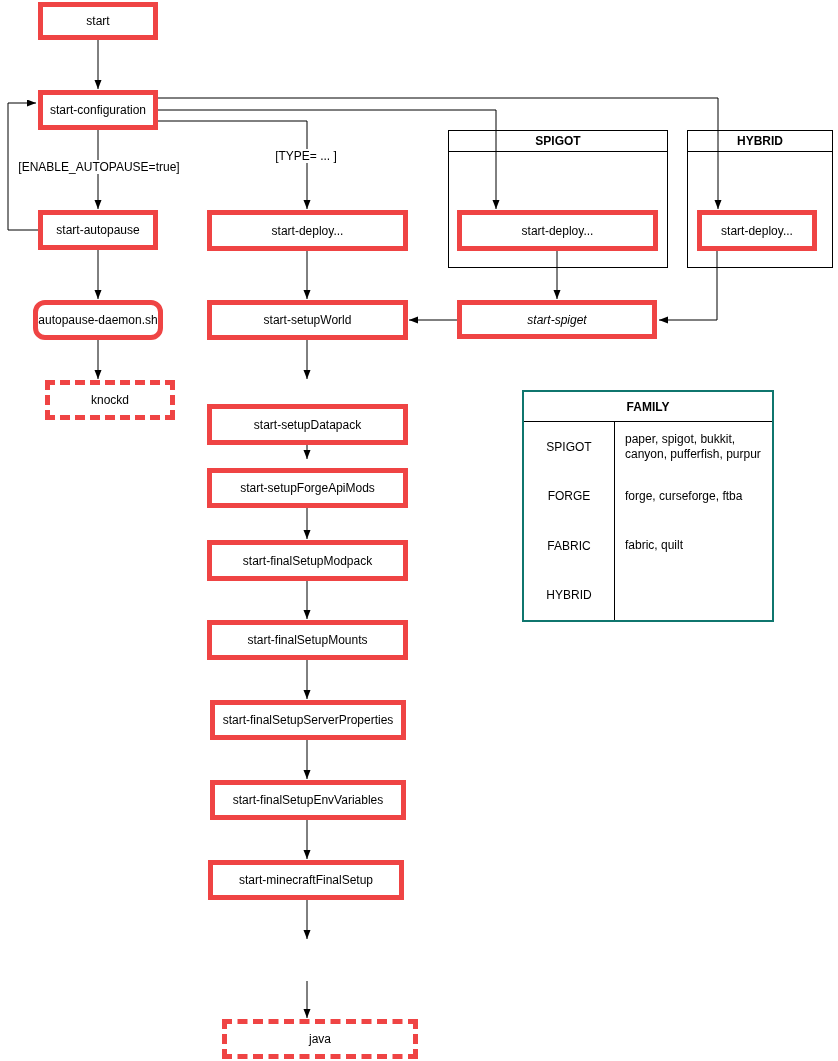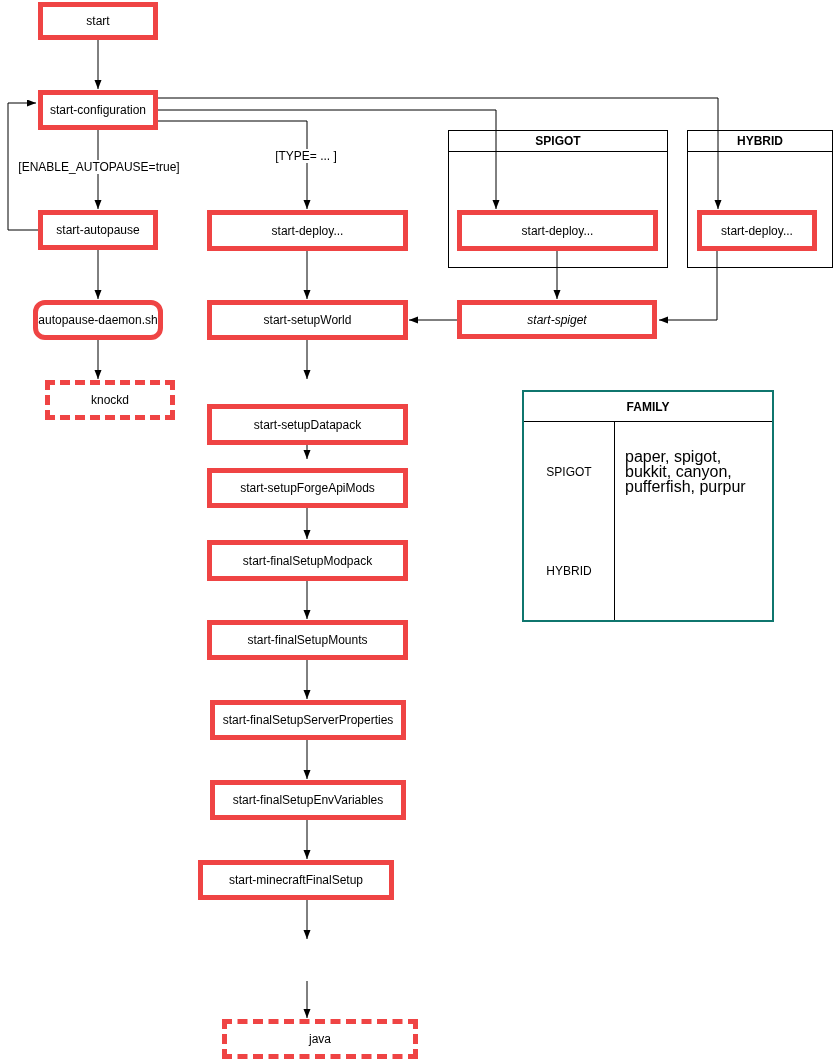--- a/index.html
+++ b/index.html
@@ -82,21 +82,21 @@
     display: flex;
     align-items: center;
     justify-content: center;
     font-size: 12px;
   }
   .family-members {
     flex: 1;
     display: flex;
     align-items: center;
     padding: 0 6px 0 10px;
-    font-size: 16px;
+    font-size: 12px;
     line-height: 15px;
   }
 </style>
 </head>
 <body>
 
 <div id="canvas">
 
   <div class="container-box" style="left:448px; top:130px; width:220px; height:138px;">
     <div class="container-title">SPIGOT</div>
@@ -143,36 +143,44 @@
   <div class="node dashed" style="left:33px; top:380px; width:130px; height:40px;">knockd</div>
 
   <div class="node" style="left:207px; top:210px; width:201px; height:41px;">start-deploy...</div>
   <div class="node" style="left:207px; top:300px; width:201px; height:40px;">start-setupWorld</div>
   <div class="node" style="left:207px; top:380px; width:201px; height:41px;margin-top:24px;">start-setupDatapack</div>
   <div class="node" style="left:207px; top:468px; width:201px; height:40px;">start-setupForgeApiMods</div>
   <div class="node" style="left:207px; top:540px; width:201px; height:41px;">start-finalSetupModpack</div>
   <div class="node" style="left:207px; top:620px; width:201px; height:40px;">start-finalSetupMounts</div>
   <div class="node" style="left:210px; top:700px; width:196px; height:40px;">start-finalSetupServerProperties</div>
   <div class="node" style="left:210px; top:780px; width:196px; height:40px;">start-finalSetupEnvVariables</div>
-  <div class="node" style="left:198px; top:860px; width:196px; height:40px;">start-minecraftFinalSetup</div>
+  <div class="node" style="left:208px; top:860px; width:196px; height:40px;">start-minecraftFinalSetup</div>
   <div class="node dashed" style="left:210px; top:1019px; width:196px; height:40px;">java</div>
 
   <div class="node" style="left:457px; top:210px; width:201px; height:41px;">start-deploy...</div>
   <div class="node" style="left:697px; top:210px; width:120px; height:41px;">start-deploy...</div>
   <div class="node" style="left:457px; top:300px; width:200px; height:39px;font-style:italic;">start-spiget</div>
 
   <div class="edge-label" style="left:99px; top:167px;">[ENABLE_AUTOPAUSE=true]</div>
   <div class="edge-label" style="left:306px; top:156px;">[TYPE= ... ]</div>
 
   <div class="family-table">
     <div class="family-header">FAMILY</div>
     <div class="family-body">
       <div class="family-row">
         <div class="family-name">SPIGOT</div>
         <div class="family-members">paper, spigot, bukkit, canyon, pufferfish, purpur</div>
       </div>
       <div class="family-row">
+        <div class="family-name">FORGE</div>
+        <div class="family-members">forge, curseforge, ftba</div>
+      </div>
+      <div class="family-row">
+        <div class="family-name">FABRIC</div>
+        <div class="family-members">fabric, quilt</div>
+      </div>
+      <div class="family-row">
         <div class="family-name">HYBRID</div>
       </div>
     </div>
   </div>
 
 </div>
 
 </body></html>

